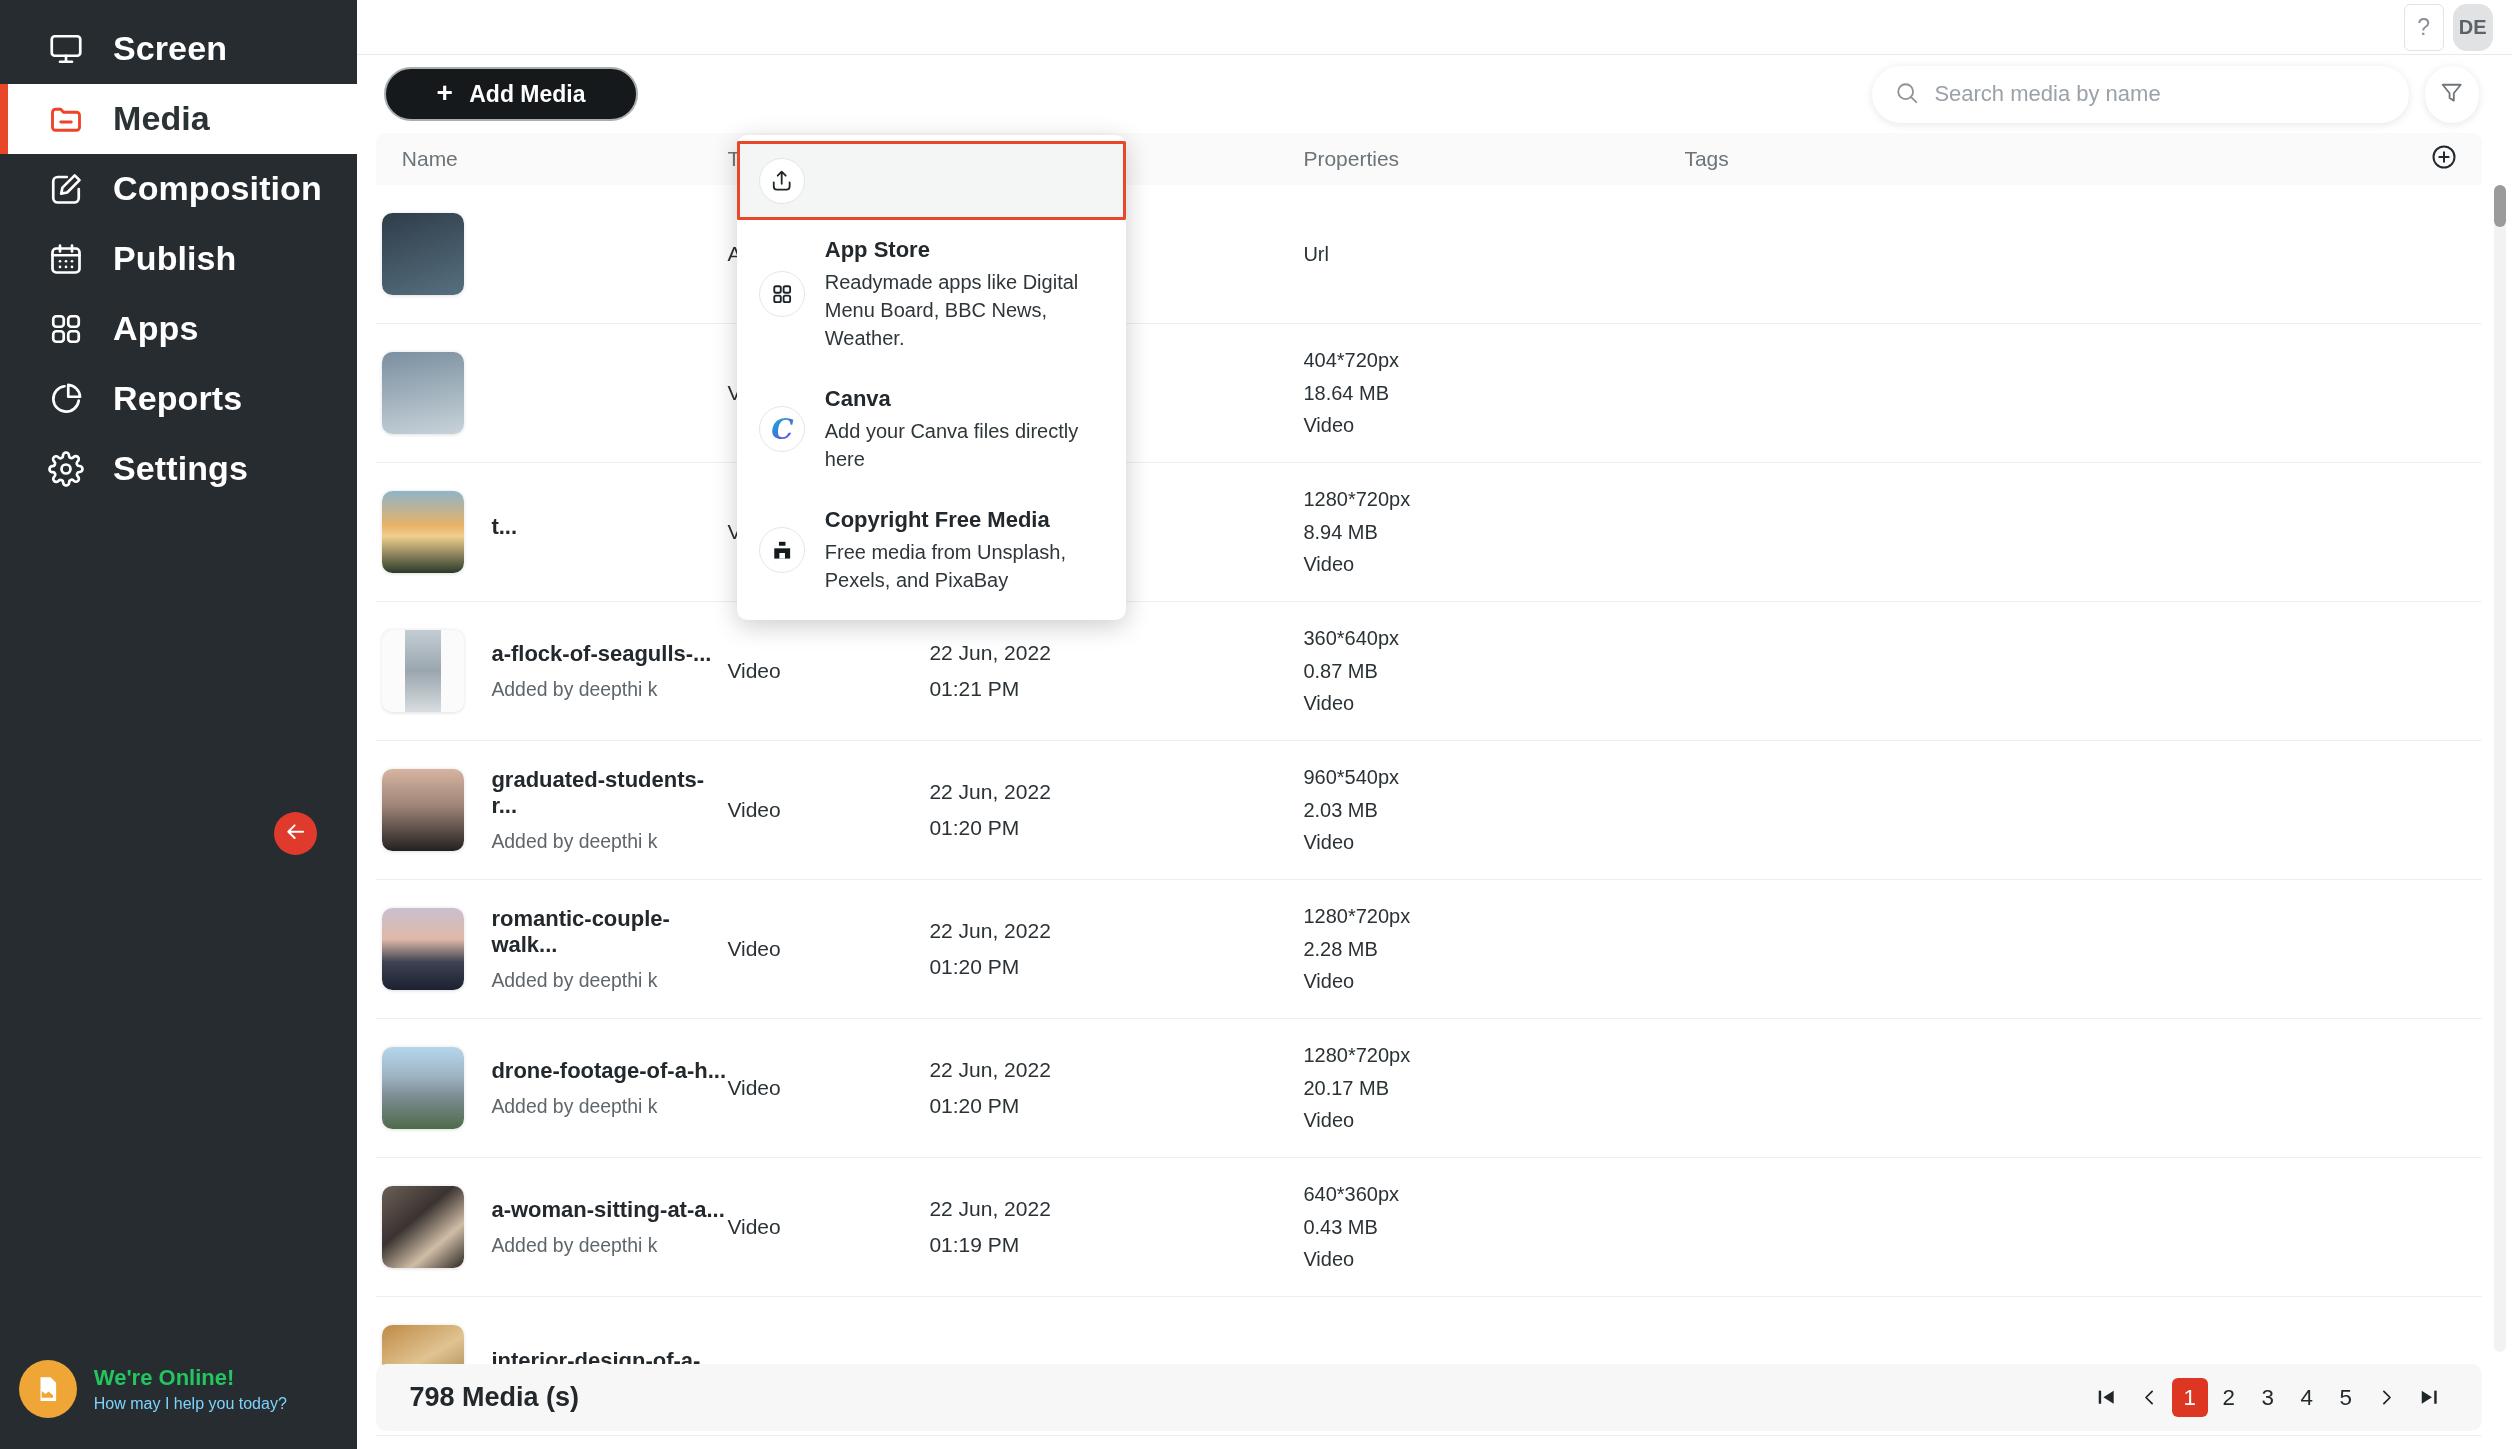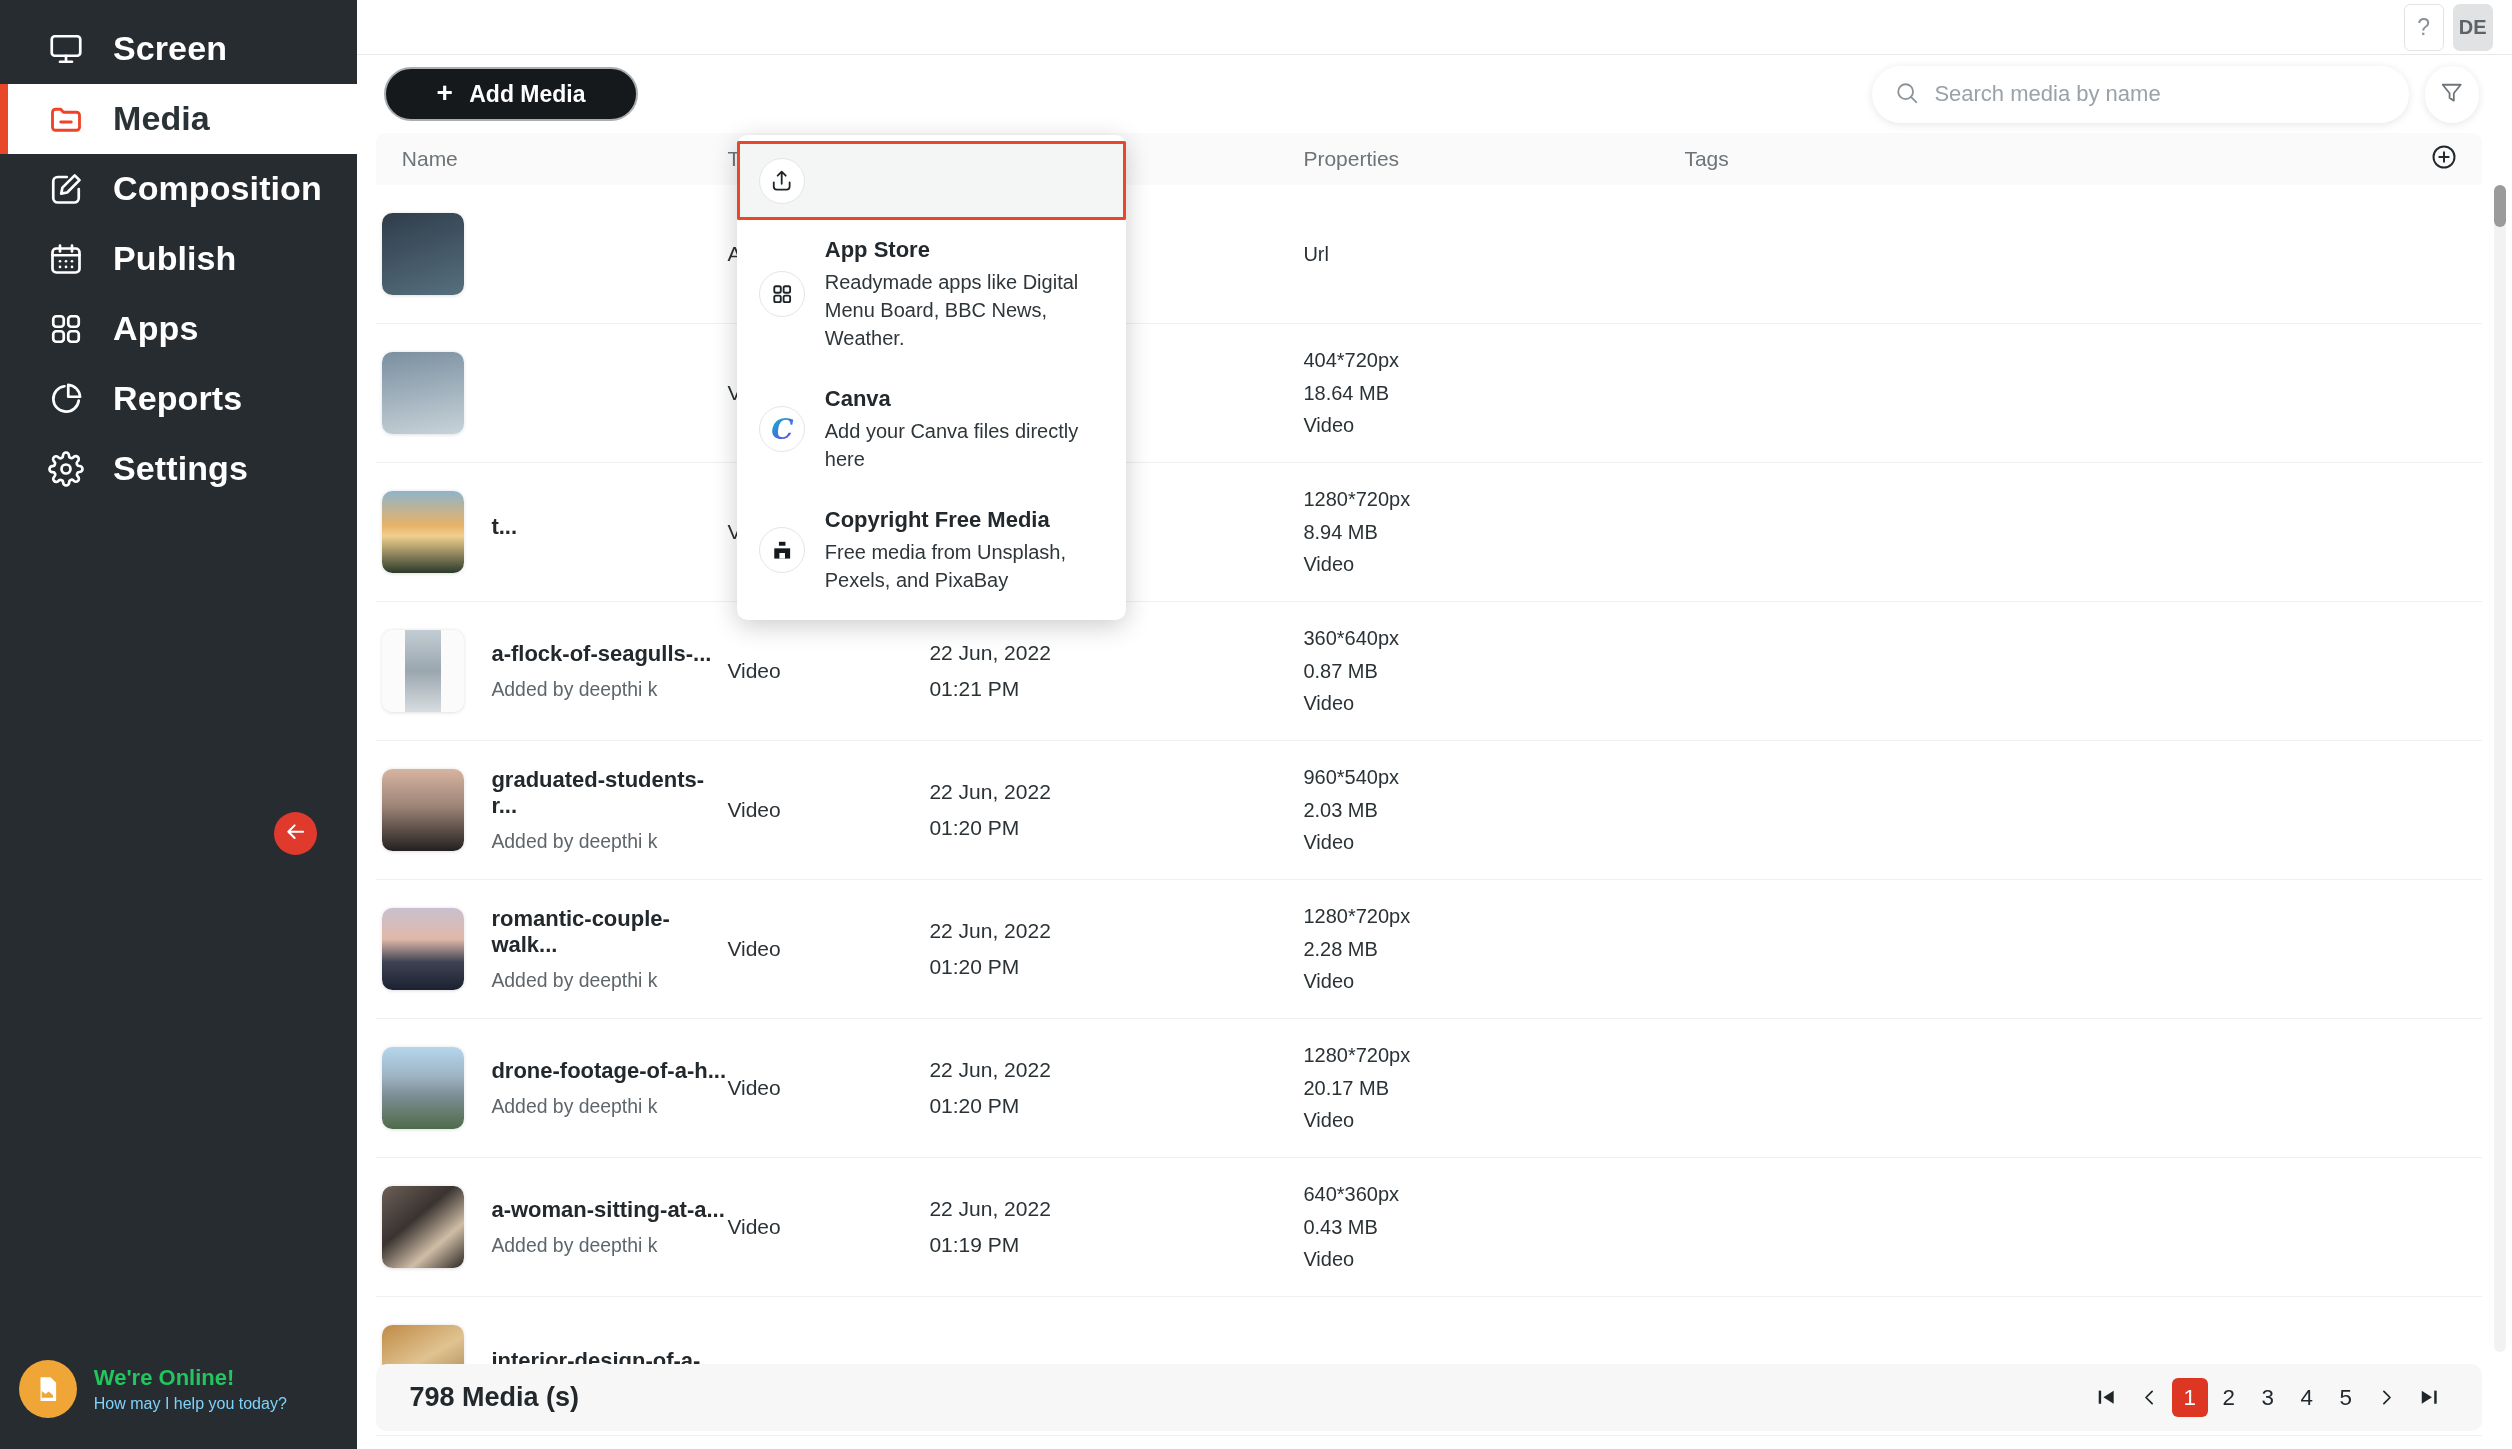--- a/index.html
+++ b/index.html
@@ -62,21 +62,21 @@
     height: 55px; border-bottom: 0.7px solid #e8e9ea;
     display: flex; align-items: center; justify-content: flex-end;
     padding-right: 19.4px; gap: 9px; background:#fff;
   }
   .help-btn {
     width: 40px; height: 47px; border: 0.7px solid #e2e3e4; border-radius: 6px;
     display: flex; align-items: center; justify-content: center;
     font-size: 23px; color: #8a9095; cursor: pointer; background:#fff;
   }
   .avatar-btn {
-    width: 40px; height: 47px; border-radius: 7px; background: #e1e2e3;
+    width: 40px; height: 47px; border-radius: 14px; background: #e1e2e3;
     display: flex; align-items: center; justify-content: center;
     font-size: 20px; color: #5c6368; font-weight: 700; cursor: pointer;
   }
 
   .toolbar {
     height: 78px; display: flex; align-items: center;
     padding: 0 33px 0 27px; position: relative; background:#fff;
   }
   .add-media-btn {
     height: 54px; min-width: 254px; background: #16191c; color: #fff;

